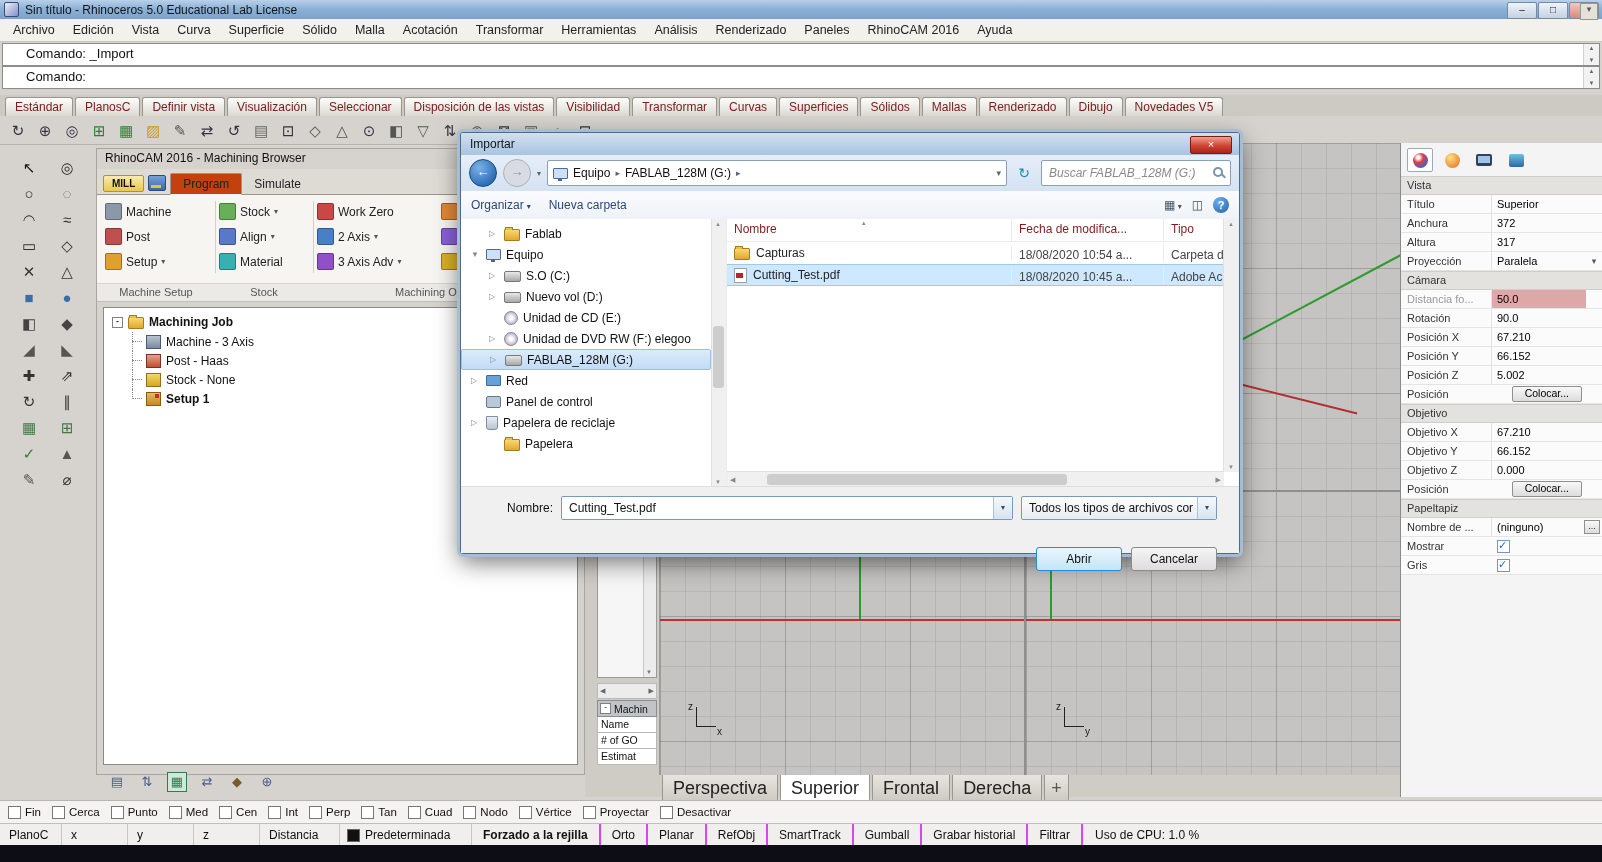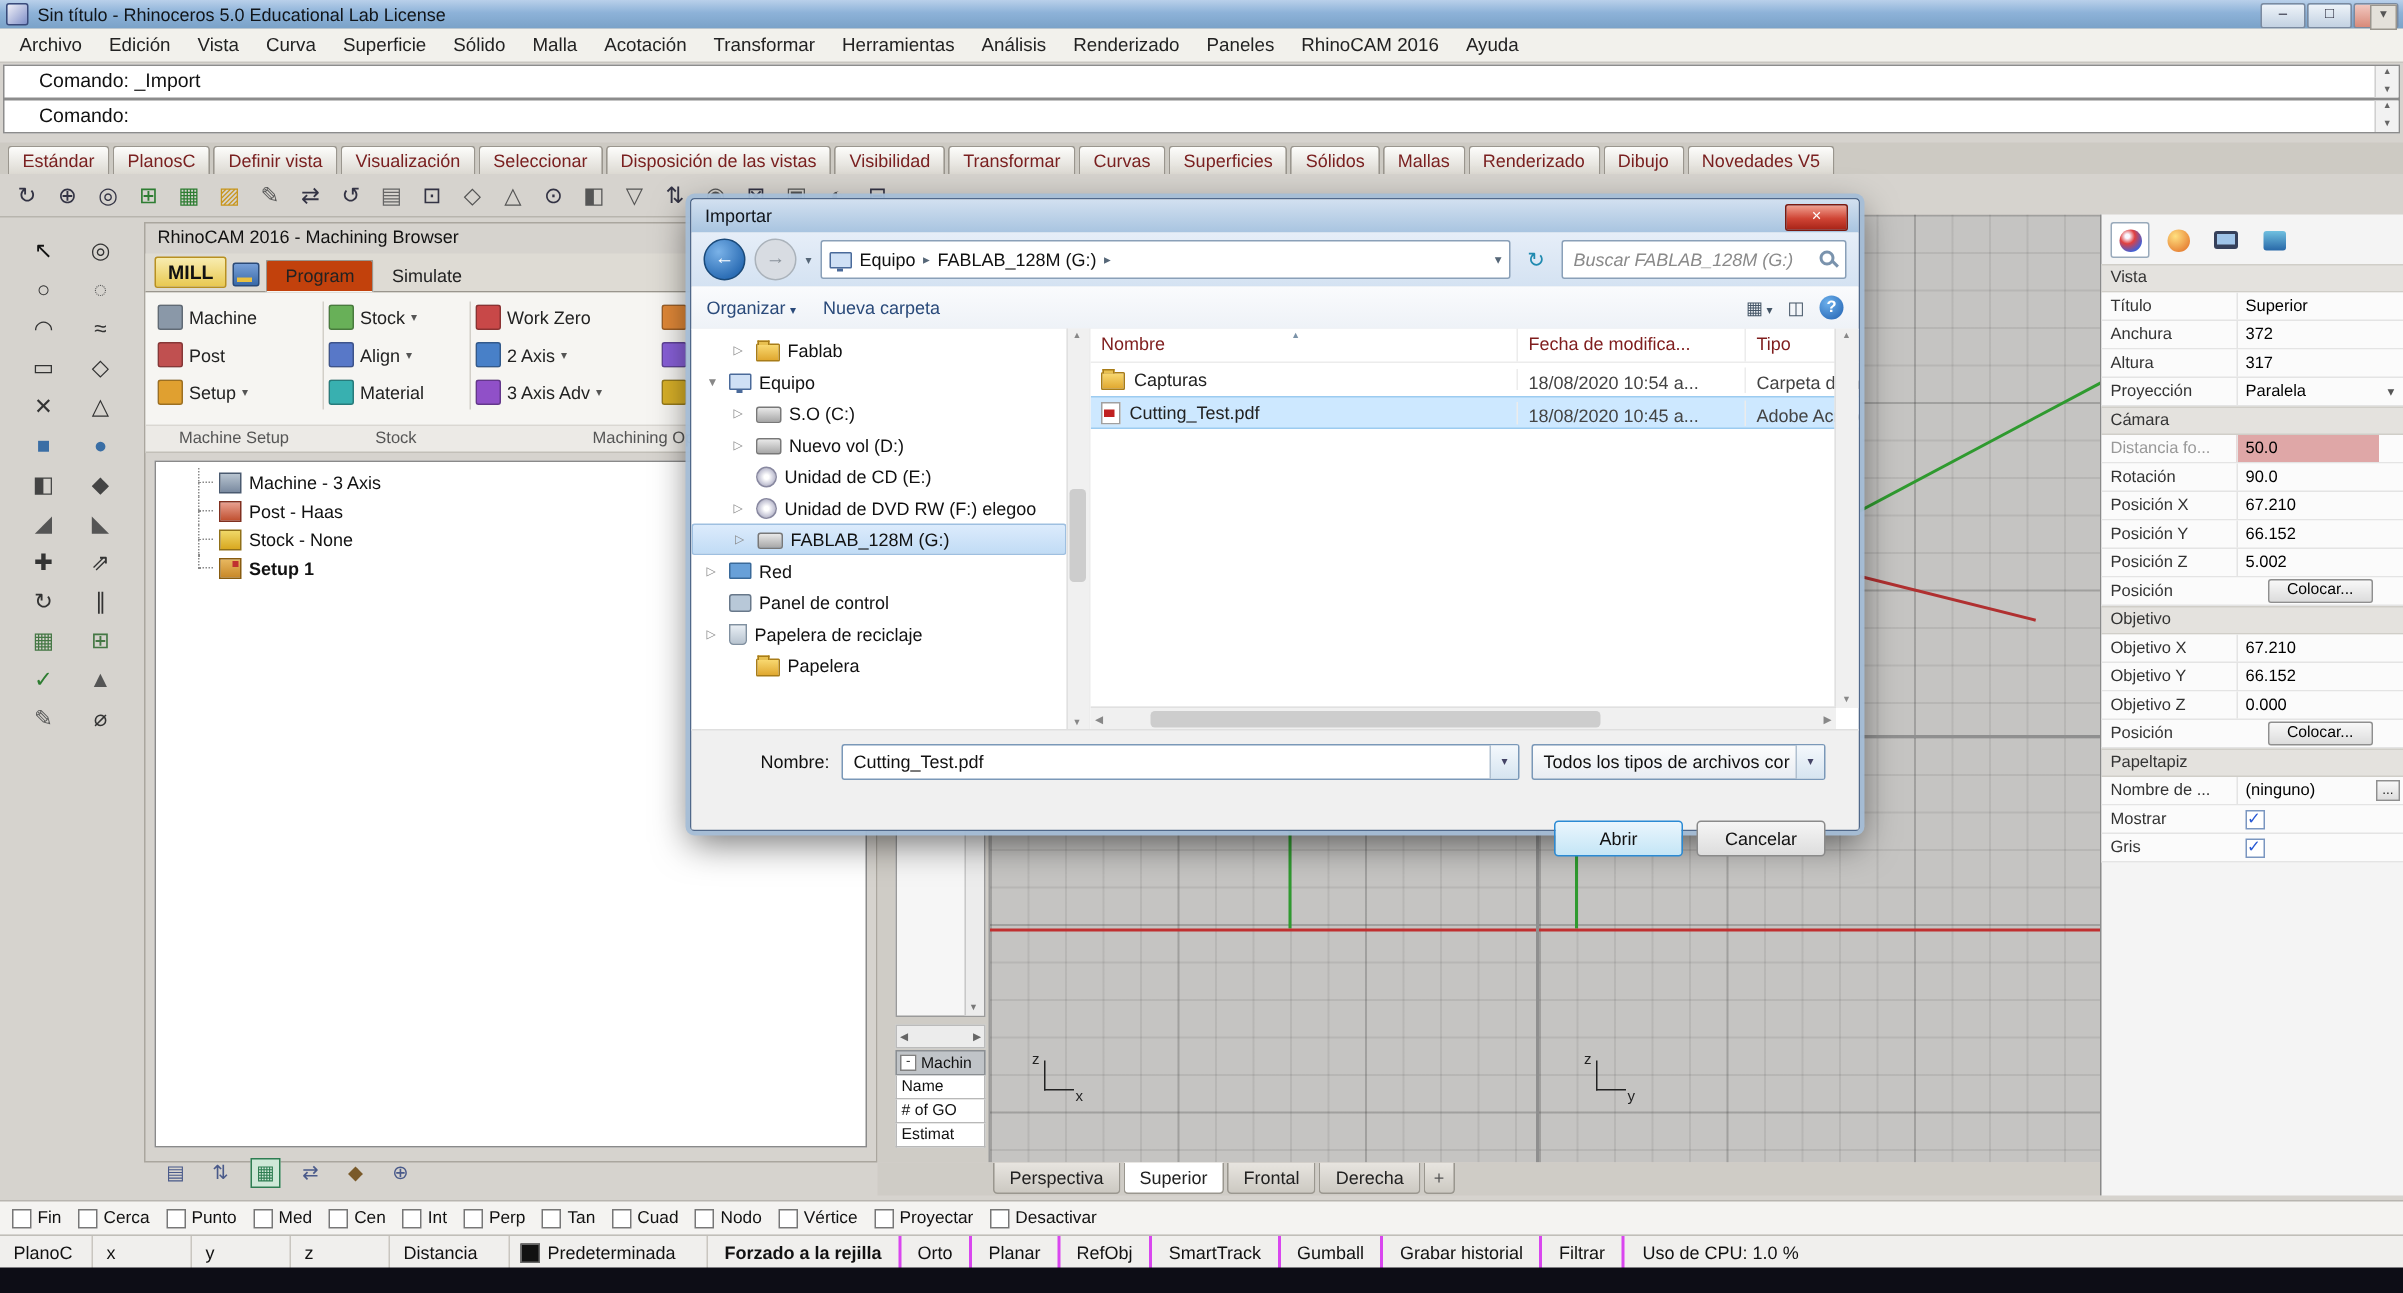--- a/index.html
+++ b/index.html
@@ -38,21 +38,21 @@
   .ticon{width:24px;height:24px;font-size:15px;line-height:24px;text-align:center;}
 
   
   .lefttools{position:absolute;left:0;top:148px;width:96px;bottom:87px;background:#d6d3ce;display:grid;grid-template-columns:repeat(2,38px);grid-auto-rows:26px;justify-content:center;padding-top:8px;}
   .ltool{width:30px;height:24px;font-size:15px;line-height:24px;text-align:center;margin:0 auto;}
 
   
   .mbrowser{position:absolute;left:96px;top:148px;width:489px;height:627px;background:#d6d3ce;border:1px solid #aaa69e;box-sizing:border-box;}
   .mb-title{height:18px;font-size:12px;padding:2px 0 0 8px;color:#111;}
   .mb-tabs{height:25px;border-bottom:1px solid #9a968e;display:flex;align-items:flex-end;padding-left:6px;background:#dedbd4;}
-  .mill-btn{font-size:13px;font-weight:bold;padding:2px 8px;margin-bottom:2px;background:linear-gradient(#f8ecb0,#e8c850);border:1px solid #b89020;border-radius:2px;}
+  .mill-btn{font-size:10px;font-weight:bold;padding:2px 8px;margin-bottom:2px;background:linear-gradient(#f8ecb0,#e8c850);border:1px solid #b89020;border-radius:2px;}
   .mill-ico{width:16px;height:14px;margin:0 4px 3px 4px;background:linear-gradient(#78a0d8,#3a6aa8);border:1px solid #2a4a78;border-radius:2px;position:relative;}
   .mill-ico::after{content:"";position:absolute;left:2px;bottom:2px;width:10px;height:3px;background:#e8c040;}
   .mb-tab{padding:3px 12px;font-size:12px;color:#222;}
   .mb-tab.act{background:#c2410c;border:1px solid #9a968e;border-bottom:1px solid #f6f5f2;border-radius:2px 2px 0 0;margin-bottom:-1px;}
   .ribbon{position:relative;height:84px;background:#f6f5f2;display:grid;grid-template-columns:112px 96px 122px 104px;grid-template-rows:repeat(3,25px);grid-auto-flow:column;padding:4px 0 0 4px;column-gap:2px;}
   .rbtn{display:flex;align-items:center;gap:4px;padding:0 4px;font-size:12px;color:#222;white-space:nowrap;overflow:hidden;}
   .ricon{width:15px;height:15px;border-radius:2px;border:1px solid rgba(0,0,0,.3);flex:none;}
   .rarrow{font-size:8px;color:#555;}
   .rsep{position:absolute;top:6px;height:72px;width:1px;background:#d2cfc8;}
   .rsep1{left:118px;} .rsep2{left:216px;}
@@ -120,21 +120,21 @@
   .objstrip .vsb::after{content:"▼";position:absolute;bottom:2px;left:2px;font-size:6px;color:#777;}
   .minihsb{position:absolute;left:12px;top:540px;width:58px;height:14px;background:#ececec;border:1px solid #bbb;display:flex;justify-content:space-between;align-items:center;}
   .minihsb::before{content:"◀";font-size:7px;color:#666;padding-left:2px;}
   .minihsb::after{content:"▶";font-size:7px;color:#666;padding-right:2px;}
   .minitable{position:absolute;left:12px;top:557px;width:60px;font-size:10.5px;}
   .mth{background:#c0c4c8;border:1px solid #8a8e92;height:15px;display:flex;align-items:center;gap:3px;padding-left:2px;color:#111;white-space:nowrap;overflow:hidden;}
   .mtr{background:#fff;border:1px solid #b8b8b8;border-top:none;height:15px;line-height:15px;padding-left:3px;white-space:nowrap;overflow:hidden;}
 
   
   .vptabs{position:absolute;left:585px;top:775px;width:815px;height:22px;background:#cfccc6;display:flex;align-items:flex-start;padding-left:77px;gap:2px;box-sizing:border-box;}
-  .vtab{padding:3px 10px;font-size:12px;background:linear-gradient(#e8e5e0,#ccc9c2);border:1px solid #9a978f;border-top:none;border-radius:0 0 3px 3px;color:#222;}
+  .vtab{padding:3px 10px;font-size:18px;background:linear-gradient(#e8e5e0,#ccc9c2);border:1px solid #9a978f;border-top:none;border-radius:0 0 3px 3px;color:#222;}
   .vtab.act{background:#fff;}
   .vtab.sm{padding:3px 6px;color:#555;}
 
   
   .rpanel{position:absolute;left:1400px;top:143px;width:202px;height:654px;background:#f4f4f4;border-left:1px solid #8a8a8a;box-sizing:border-box;}
   .ptabs{display:flex;gap:6px;padding:5px 6px 4px;}
   .ptab{width:24px;height:22px;border:1px solid transparent;border-radius:2px;display:flex;align-items:center;justify-content:center;}
   .ptab.sel{background:#fff;border-color:#9ab;}
   .pt-ball{width:15px;height:15px;border-radius:50%;background:radial-gradient(circle at 35% 30%,#f8f8ff 10%,#e04040 35%,#4060d8 75%,#208050);}
   .pt-mat{width:15px;height:15px;border-radius:50%;background:radial-gradient(circle at 35% 30%,#ffe080,#e06820);}
@@ -454,20 +454,25 @@
           <span class="rarrow">▾</span>
         </div>
       </div>
     <div class="rsections">
 
     <span class="rsec">Machine Setup</span>
         <span class="rsec">Stock</span>
         <span class="rsec">Machining Operations</span>
       </div>
     <div class="mtree">
+      <div class="troot">
+        <span class="pm"></span>
+        <span class="nico ico-folder"></span>
+        <span>Machining Job</span>
+      </div>
       <div class="tkids">
 
           <div class="tchild">
             <span class="nico ico-machine"></span>
             <span>Machine - 3 Axis</span>
           </div>
 
           <div class="tchild">
             <span class="nico ico-post"></span>
             <span>Post - Haas</span>

